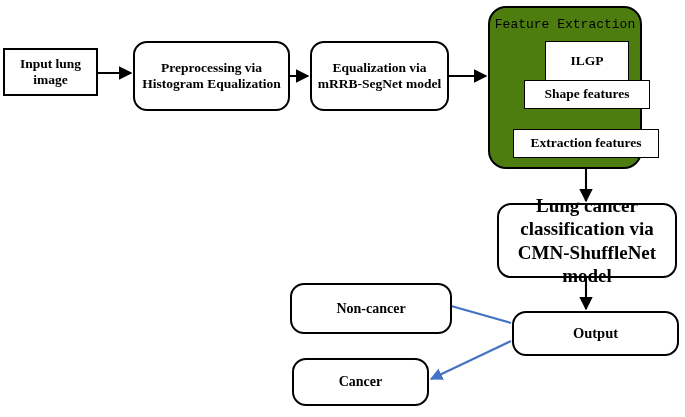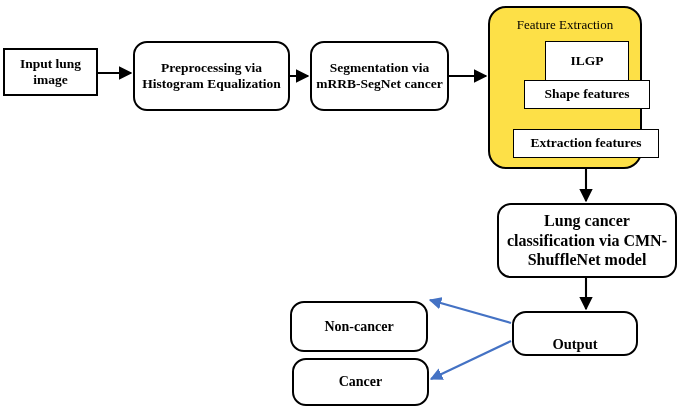--- a/index.html
+++ b/index.html
@@ -52,24 +52,25 @@
   #node-segmentation {
     left: 310px; top: 41px; width: 139px; height: 70px;
     font-size: 13.5px;
   }
 
   
   #node-feature-extraction {
     position: absolute;
     left: 488px; top: 6px; width: 154px; height: 163px;
     box-sizing: border-box;
-    background: #fde047;
+    background: #4d7c0f;
     border: 2.2px solid #000000;
     border-radius: 18px;
     z-index: 2;
+    font-family: Liberation Mono, monospace;
   }
   #feature-extraction-title {
     position: absolute;
     left: 0; right: 0; top: 9px;
     text-align: center;
     font-size: 13px;
     font-weight: normal;
     color: #000000;
   }
   #node-ilgp {
@@ -83,31 +84,29 @@
     border-width: 1.8px;
   }
   #node-statistical-features {
     left: 513px; top: 129px; width: 146px; height: 29px;
     font-size: 13.5px;
     border-width: 1.8px;
   }
 
   #node-classification {
     left: 497px; top: 203px; width: 180px; height: 75px;
-    font-size: 16px;
+    font-size: 19px;
   }
   #node-output {
-    left: 512px; top: 311px; width: 126px; height: 45px;
+    left: 512px; top: 311px; width: 167px; height: 45px;
     font-size: 14.5px;
-    align-items: flex-end;
   }
   #node-non-cancer {
-    left: 290px; top: 283px; width: 138px; height: 51px;
+    left: 290px; top: 283px; width: 162px; height: 51px;
     font-size: 14px;
-    margin-top: 18px;
   }
   #node-cancer {
     left: 292px; top: 358px; width: 137px; height: 48px;
     font-size: 14px;
   }
 
   
   #connectors {
     position: absolute;
     left: 0; top: 0;
@@ -148,21 +147,21 @@
 
   <div class="node sharp" id="node-input">
     <span class="label">Input lung image</span>
   </div>
 
   <div class="node rounded" id="node-preprocessing">
     <span class="label">Preprocessing via Histogram Equalization</span>
   </div>
 
   <div class="node rounded" id="node-segmentation">
-    <span class="label">Segmentation via mRRB-SegNet cancer</span>
+    <span class="label">Equalization via mRRB-SegNet model</span>
   </div>
 
   <div id="node-feature-extraction">
     <div id="feature-extraction-title">Feature Extraction</div>
   </div>
 
   <div class="node sharp" id="node-ilgp">
     <span class="label">ILGP</span>
   </div>
 

